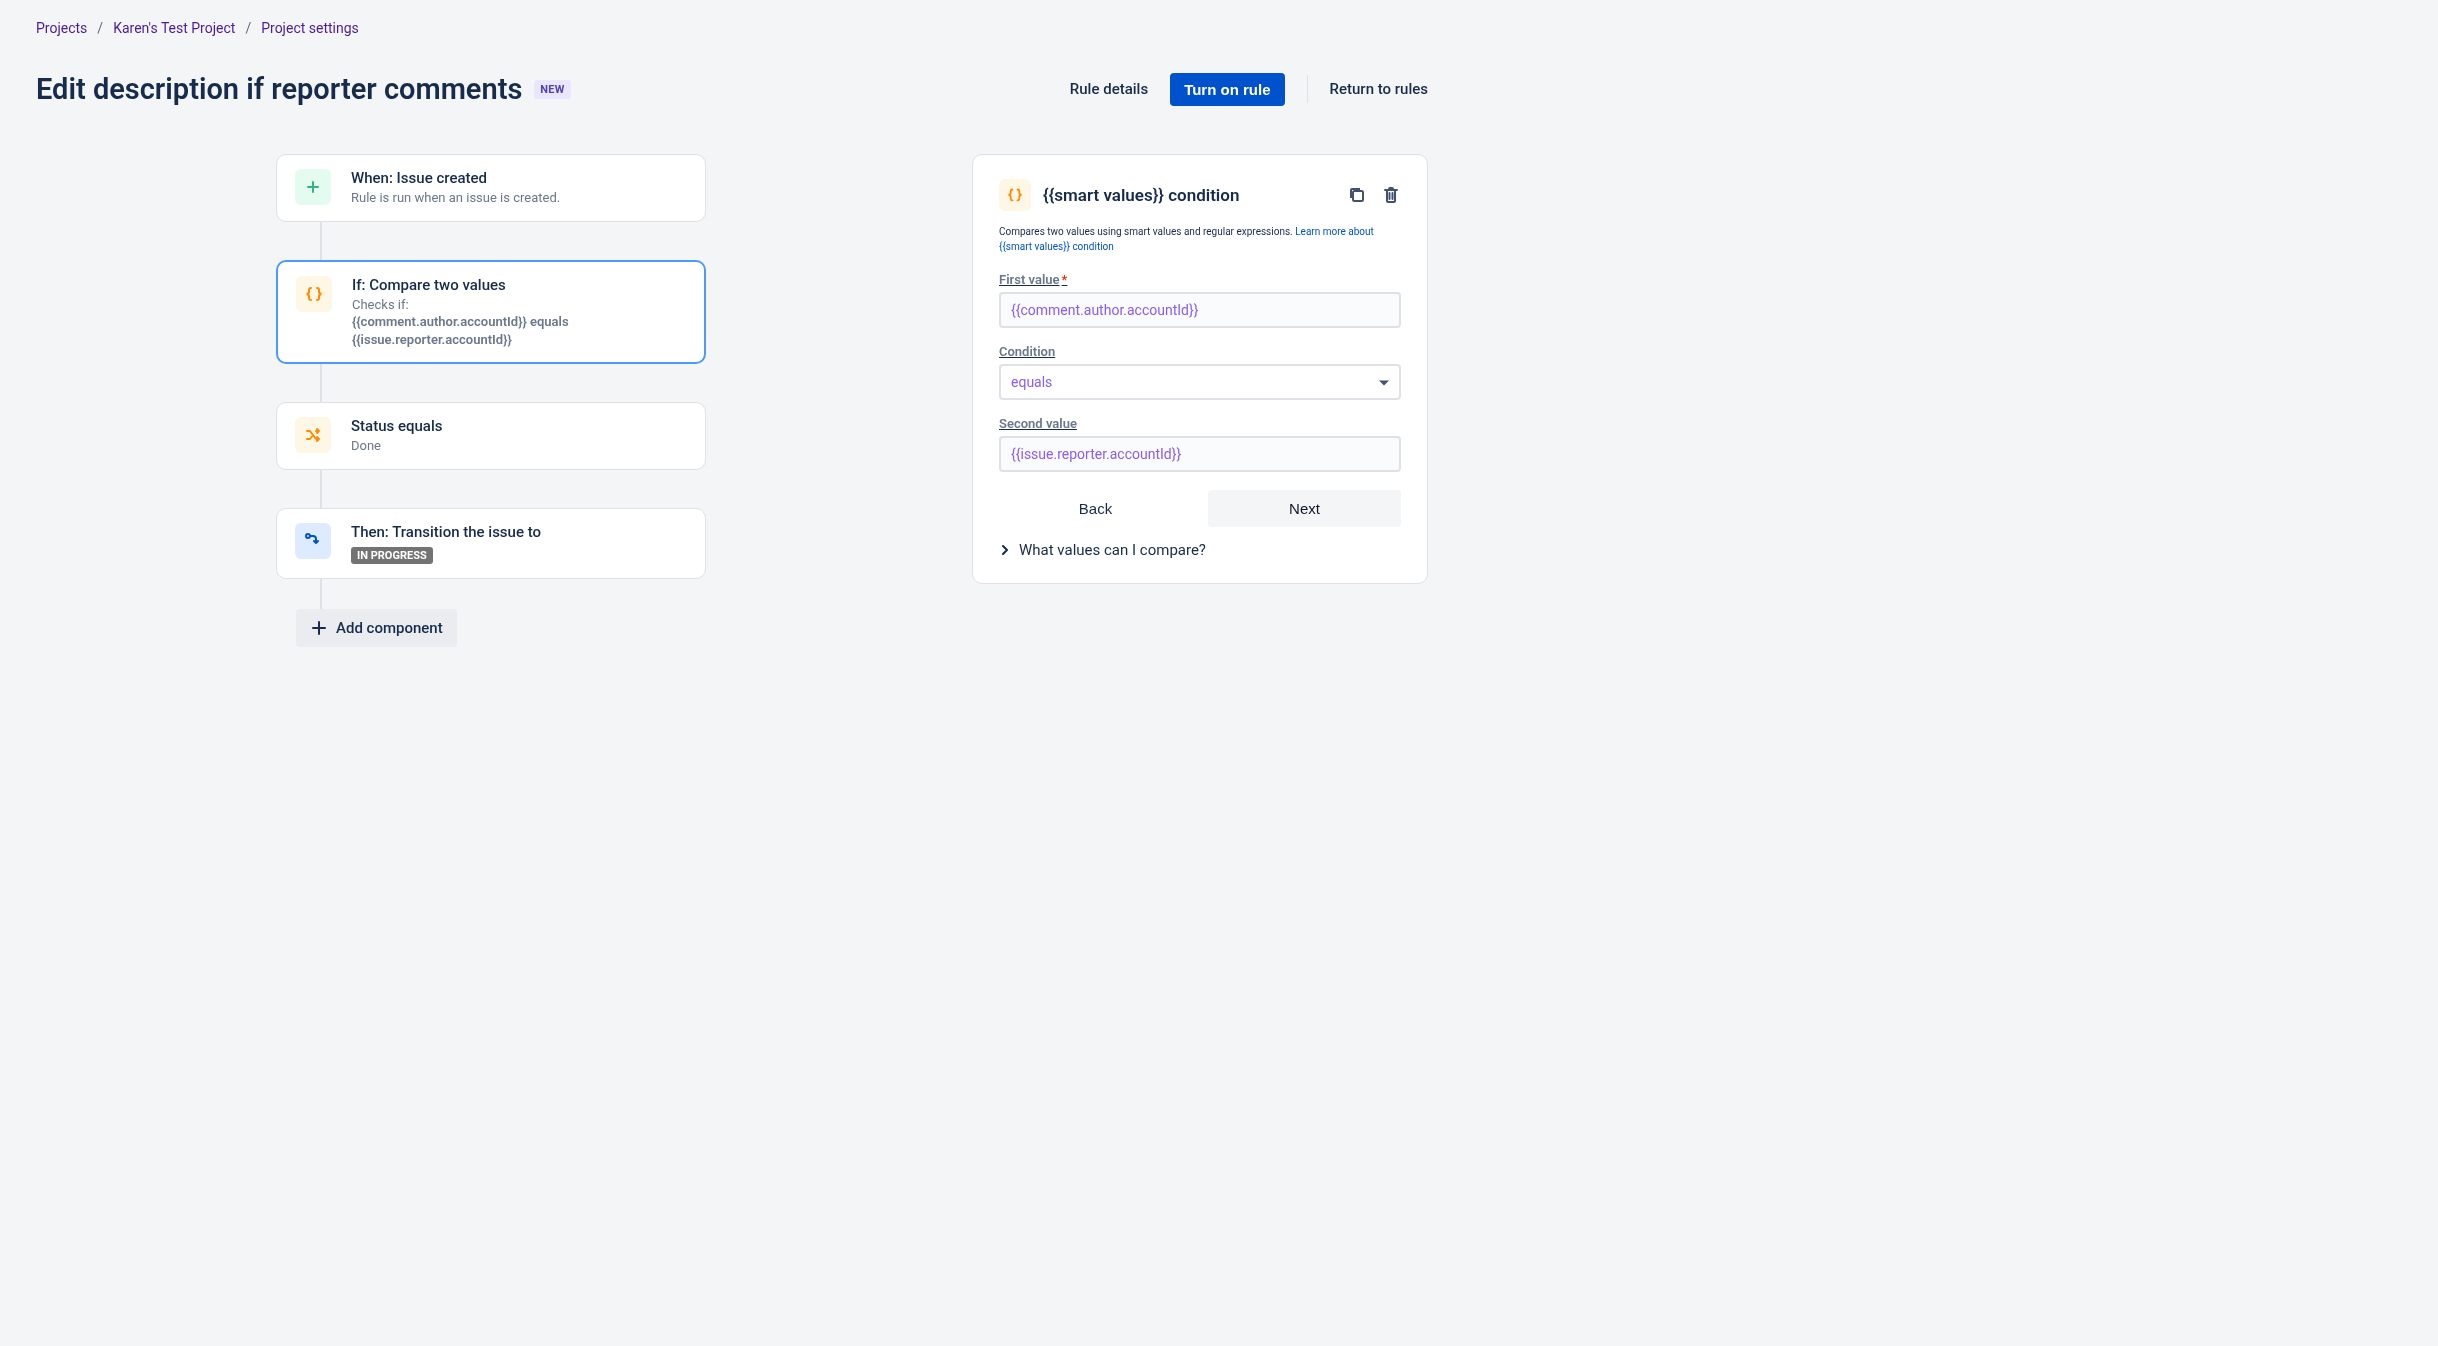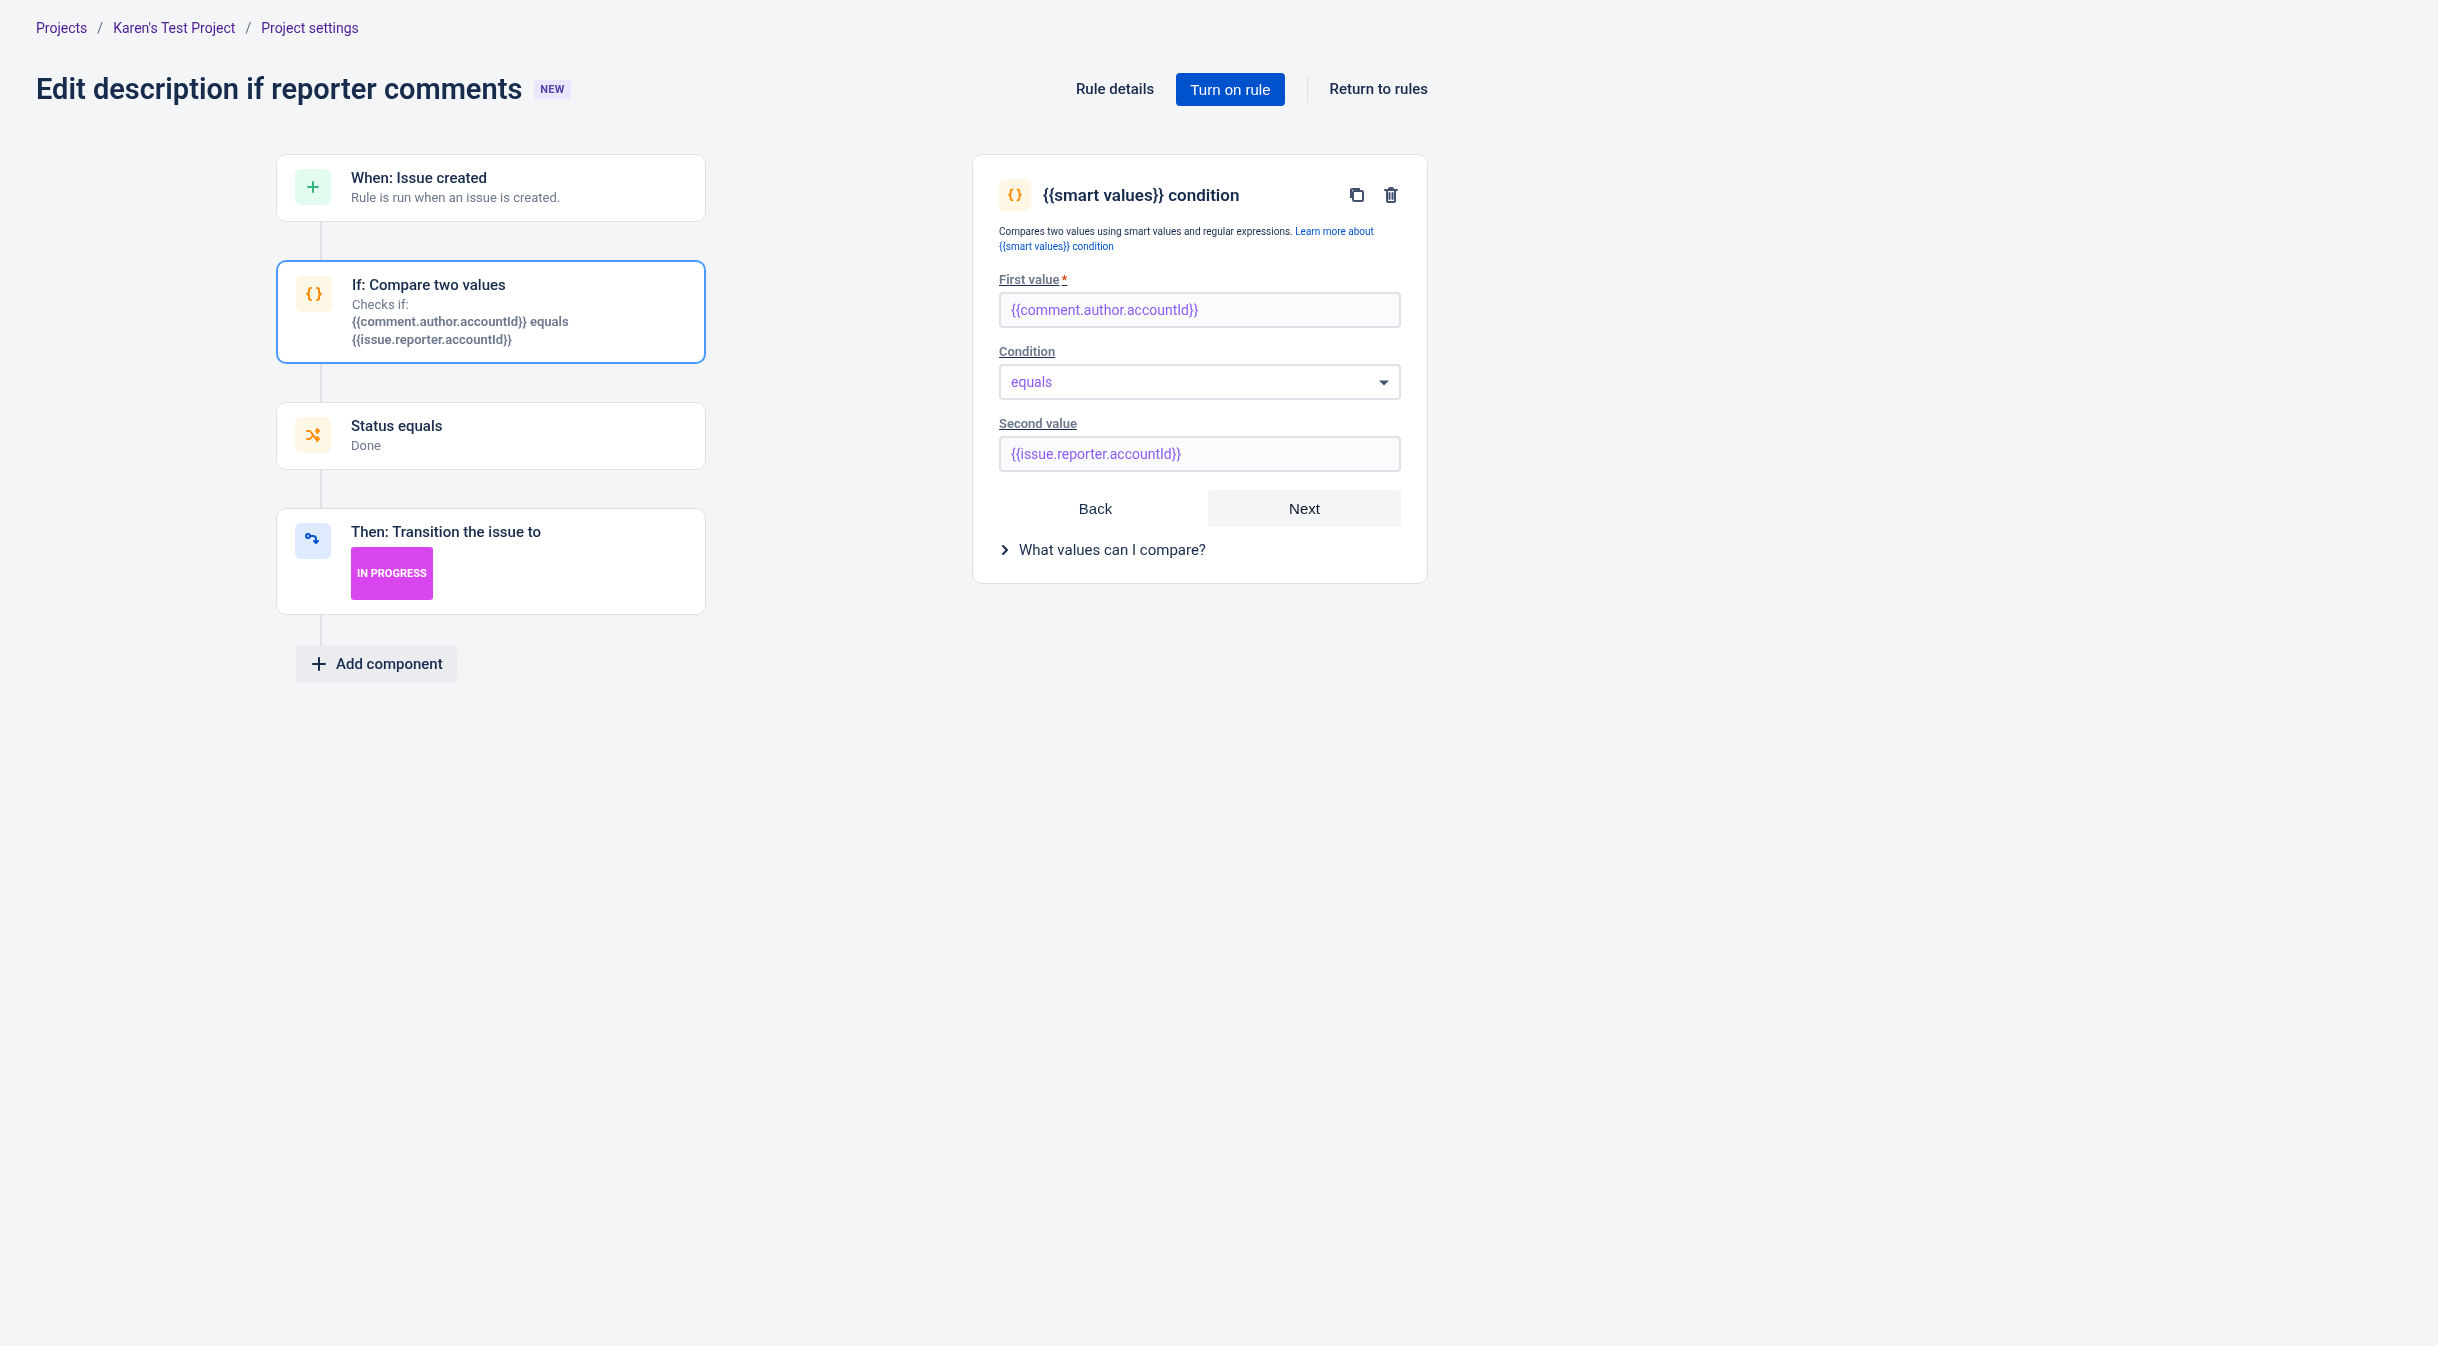--- a/index.html
+++ b/index.html
@@ -41,21 +41,21 @@
       padding: 3px 6px;
       border-radius: 3px;
       letter-spacing: 0.3px;
     }
     .header-actions { display: flex; align-items: center; gap: 22px; }
     .header-link { font-size: 15px; font-weight: 500; color: #172B4D; cursor: pointer; }
     .btn-primary {
       background: #0052CC;
       color: #fff;
       font-size: 15px;
-      font-weight: 400;
+      font-weight: 700;
       padding: 8px 14px;
       border-radius: 4px;
       cursor: pointer;
       border: none;
     }
     .vdiv { width: 1px; height: 28px; background: #DFE1E6; }
     
     .main { display: flex; gap: 60px; align-items: flex-start; }
     .rule-column { flex: 0 0 auto; width: 430px; margin-left: 240px; display: flex; flex-direction: column; align-items: stretch; }
     .node {
@@ -78,25 +78,25 @@
     .icon-orange { background: #FFF7E6; color: #FF8B00; }
     .icon-blue { background: #DEEBFF; color: #0052CC; }
     .node-body { flex: 1; min-width: 0; }
     .node-title { font-size: 15px; font-weight: 500; color: #172B4D; margin-bottom: 2px; }
     .node-sub { font-size: 13px; color: #6B778C; line-height: 1.35; }
     .node-sub strong { font-weight: 600; color: #6B778C; }
     .connector { width: 2px; height: 38px; background: #DFE1E6; margin-left: 44px; }
     .connector-short { height: 30px; }
     .lozenge {
       display: inline-block;
-      background: #d946ef;
+      background: #737373;
       color: #fff;
       font-size: 11px;
       font-weight: 700;
-      padding: 20px 6px;
+      padding: 2px 6px;
       border-radius: 3px;
       margin-top: 4px;
     }
     .add-component {
       display: inline-flex;
       align-items: center;
       gap: 8px;
       background: #EBECF0;
       padding: 10px 14px;
       border-radius: 4px;

